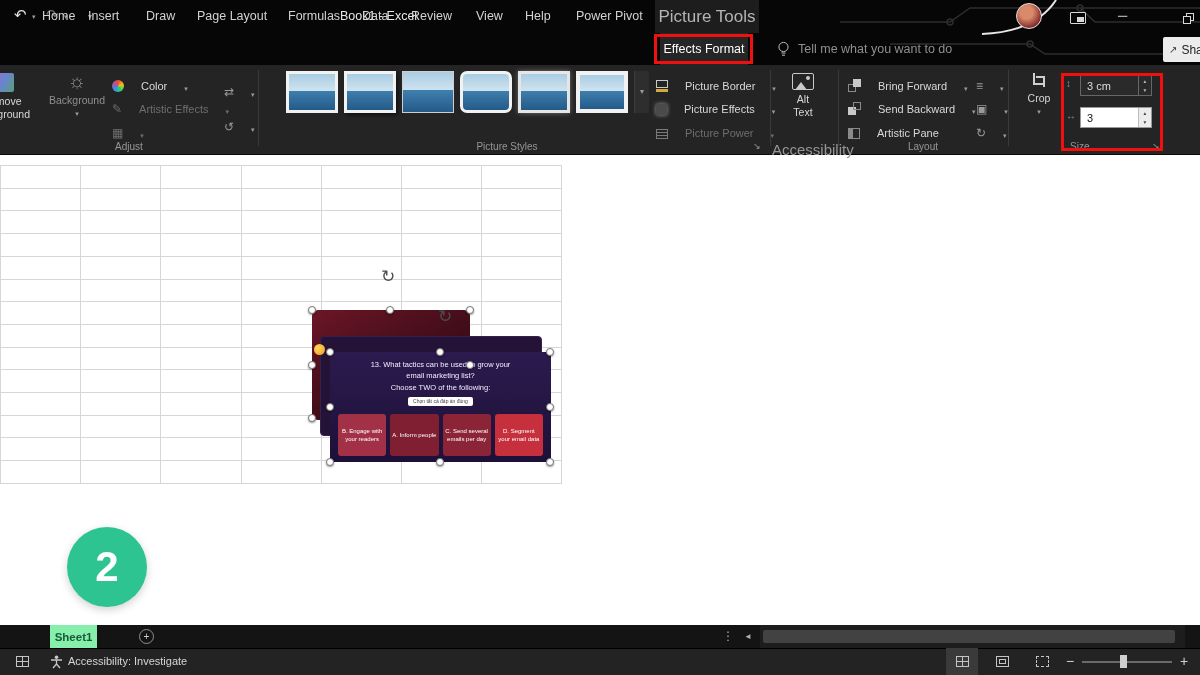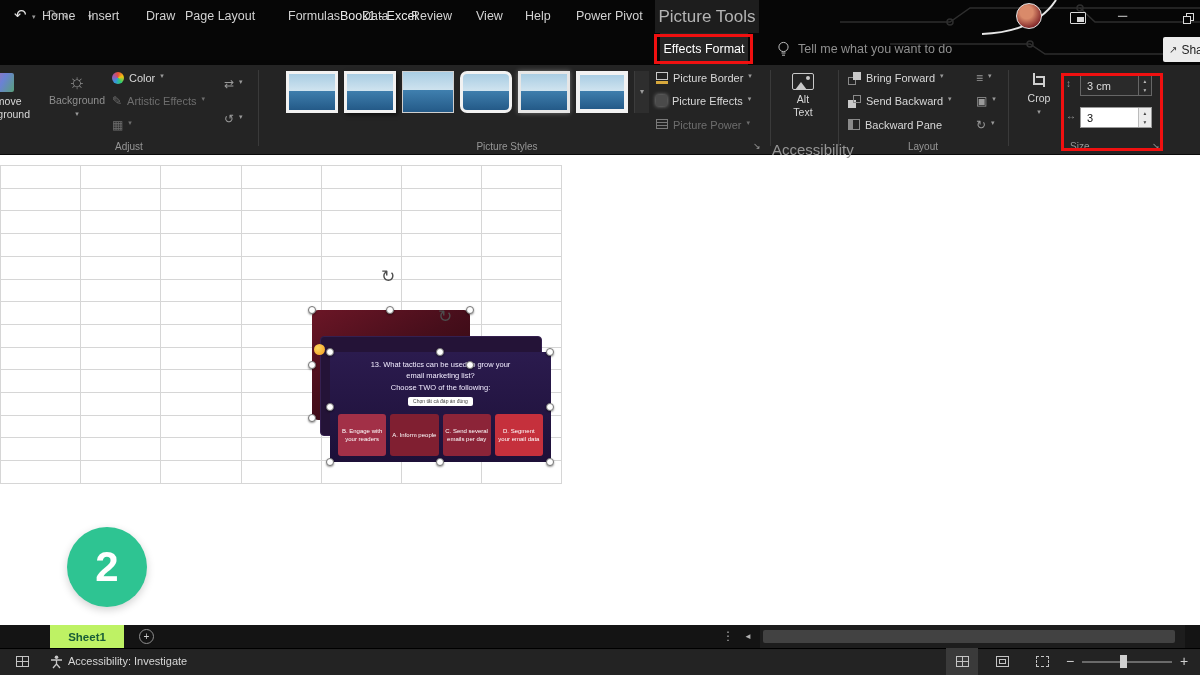--- a/index.html
+++ b/index.html
@@ -10,21 +10,21 @@
 .tabsrow{top:33px;height:32px;background:#060606}
 .ribbon{top:65px;height:90px;background:#242424;border-bottom:1px solid #0a0a0a}
 .sheetarea{top:155px;height:470px;background:#fff}
 .tabbar{top:625px;height:23px;background:#141414}
 .statusbar{top:648px;height:27px;background:#232323;border-top:1px solid #000}
 .abs{position:absolute}
 .tab{position:absolute;top:0;height:32px;line-height:32px;font-size:12.5px;color:#d2d2d2;white-space:nowrap;z-index:5}
 .rlabel{position:absolute;top:141px;font-size:10px;color:#969696;text-align:center;white-space:nowrap}
 .sep{position:absolute;top:70px;height:76px;width:1px;background:#3a3a3a}
 .bigbtn{position:absolute;display:flex;flex-direction:column;align-items:center;gap:3px;color:#d8d8d8;font-size:10.5px;text-align:center;line-height:1.2}
-.rrow{position:absolute;display:flex;align-items:flex-start;gap:5px;height:20px;font-size:11px;color:#d8d8d8;white-space:nowrap}
+.rrow{position:absolute;display:flex;align-items:flex-end;gap:17px;height:20px;font-size:11px;color:#d8d8d8;white-space:nowrap}
 .dim{color:#6e6e6e !important}
 .chev{font-size:7px;color:#9a9a9a;line-height:1}
 .glyph{font-size:12px;color:#9a9a9a;line-height:1}
 .thumb{position:absolute;top:71px;width:52px;height:42px;background:linear-gradient(180deg,#a9cde3 0%,#cfe3ef 46%,#3f7fae 46%,#245a88 100%)}
 .t1{border:3px solid #f2f2f2}
 .t2{border:3px solid #f2f2f2;box-shadow:2px 2px 4px rgba(0,0,0,.55)}
 .t3{border:1px solid #cfcfcf}
 .t4{border:3px solid #f2f2f2;border-radius:7px}
 .t5{border:3px solid #e6e6e6;box-shadow:0 0 5px rgba(255,255,255,.35)}
 .t6{border:4px solid #f2f2f2}
@@ -110,21 +110,21 @@
 </div>
 <div class="abs avatar" style="left:1016px;top:3px;z-index:5"></div>
 <span class="abs ic-pip" style="left:1070px;top:10px;z-index:5"><i></i></span>
 <span class="abs" style="left:1118px;top:8px;color:#d9d9d9;font-size:13px;z-index:5">─</span>
 <span class="abs ic-restore" style="left:1163px;top:10px;z-index:5"><span class="r2"></span><span class="r1"></span></span>
 
 
 <span class="tab" style="left:42px">Home</span>
 <span class="tab" style="left:88px">Insert</span>
 <span class="tab" style="left:146px">Draw</span>
-<span class="tab" style="left:185px">Page Layout</span>
+<span class="tab" style="left:197px">Page Layout</span>
 <span class="tab" style="left:288px">Formulas</span>
 <span class="tab" style="left:362px">Data</span>
 <span class="tab" style="left:411px">Review</span>
 <span class="tab" style="left:476px">View</span>
 <span class="tab" style="left:525px">Help</span>
 <span class="tab" style="left:576px">Power Pivot</span>
 <span class="tab" style="left:660px;top:33px;position:absolute;width:88px;text-align:center;color:#ffffff;background:#262626">Effects Format</span>
 <svg class="abs" style="left:776px;top:41px;z-index:5" width="15" height="17" viewBox="0 0 15 17" fill="none">
   <circle cx="7.5" cy="6" r="4.6" stroke="#bdbdbd"></circle>
     <path d="M5.5 12h4M6 14.2h3" stroke="#bdbdbd"></path>
@@ -227,21 +227,21 @@
       <span class="b"></span>
       <span class="f"></span>
     </span>
   <span>Send Backward</span>
   <span class="chev">▾</span>
 </div>
 <div class="rrow" style="left:848px;top:119px">
   <span class="ic-pane">
       <i></i>
     </span>
-  <span>Backward Pane</span>
+  <span>Artistic Pane</span>
 </div>
 <div class="rrow" style="left:976px;top:72px">
   <span class="glyph">≡</span>
   <span class="chev">▾</span>
 </div>
 <div class="rrow" style="left:976px;top:95px">
   <span class="glyph">▣</span>
   <span class="chev">▾</span>
 </div>
 <div class="rrow" style="left:976px;top:119px">
@@ -320,21 +320,21 @@
 <div class="handle" style="left:308px;top:414px"></div>
 <span class="rot" style="left:381px;top:268px">↻</span>
 <span class="rot" style="left:438px;top:308px">↻</span>
 
 
 <div class="abs" style="left:67px;top:527px;width:80px;height:80px;border-radius:50%;background:#2ec492;display:flex;align-items:center;justify-content:center;box-shadow:0 3px 8px rgba(0,0,0,.18);z-index:4">
   <span style="font-size:42px;font-weight:bold;color:#fff">2</span>
 </div>
 
 
-<div class="abs" style="left:50px;top:625px;width:74px;height:23px;background:#bef264;display:flex;align-items:center;justify-content:center;z-index:5">
+<div class="abs" style="left:50px;top:625px;width:47px;height:23px;background:#86efac;display:flex;align-items:center;justify-content:center;z-index:5">
   <span style="font-size:11.5px;font-weight:bold;color:#185c37">Sheet1</span>
 </div>
 <div class="abs" style="left:139px;top:629px;width:15px;height:15px;border:1px solid #8f8f8f;border-radius:50%;display:flex;align-items:center;justify-content:center;z-index:5">
   <span style="font-size:10px;color:#cfcfcf;line-height:1">+</span>
 </div>
 <span class="abs" style="left:722px;top:625px;height:23px;line-height:23px;color:#b0b0b0;font-size:12px;z-index:5">⋮</span>
 <span class="abs" style="left:744px;top:625px;height:23px;line-height:23px;color:#b0b0b0;font-size:8px;z-index:5">◄</span>
 <div class="abs" style="left:760px;top:625px;width:425px;height:23px;background:#1d1d1d;z-index:5">
   <div style="position:absolute;left:3px;top:5px;width:412px;height:13px;background:#424242;border-radius:2px"></div>
 </div>

